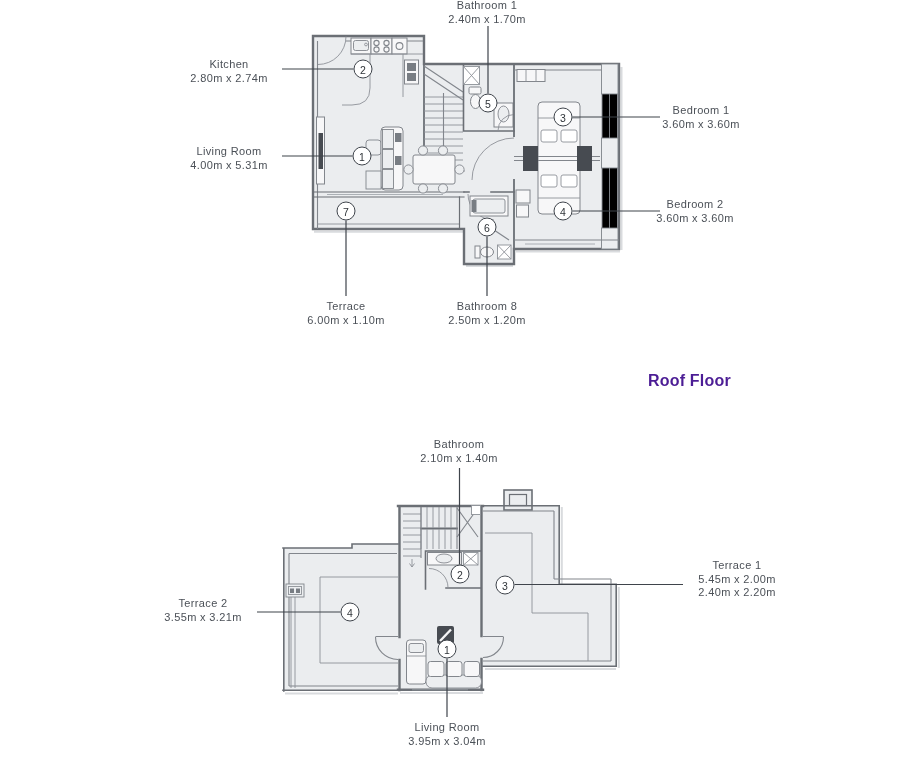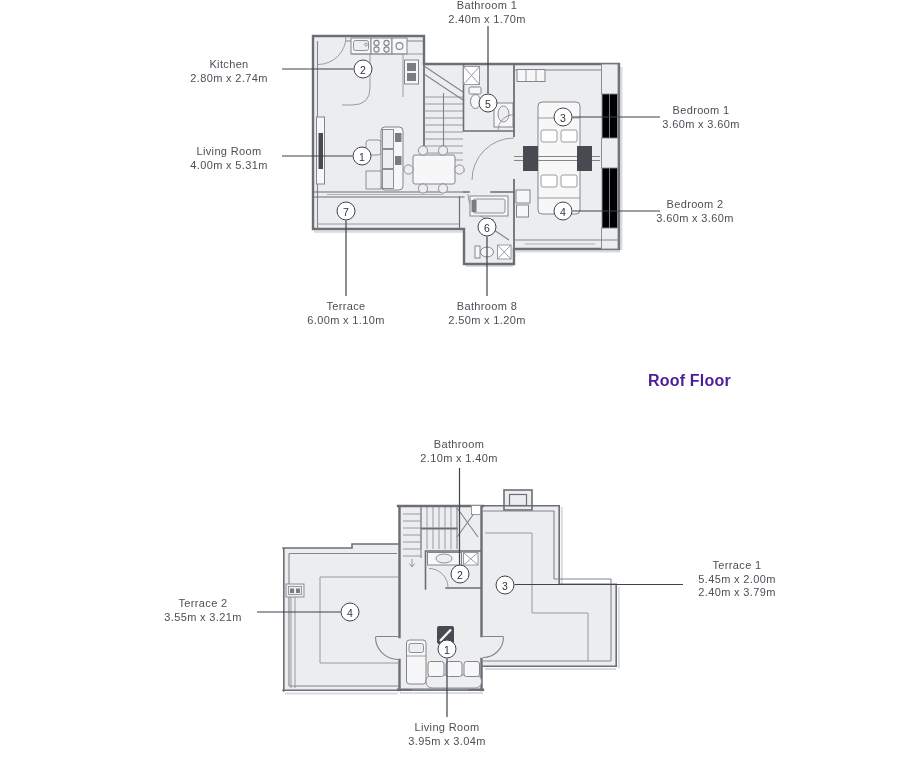--- a/index.html
+++ b/index.html
@@ -296,21 +296,21 @@
 
 <div class="section-title">Roof Floor</div>
 
 <div class="lbl" style="left:459px;top:438px">
   <span>Bathroom</span>
   <span>2.10m x 1.40m</span>
 </div>
 <div class="lbl" style="left:737px;top:559px">
   <span>Terrace 1</span>
   <span>5.45m x 2.00m</span>
-  <span>2.40m x 3.79m</span>
+  <span>2.40m x 2.20m</span>
 </div>
 <div class="lbl" style="left:203px;top:597px">
   <span>Terrace 2</span>
   <span>3.55m x 3.21m</span>
 </div>
 <div class="lbl" style="left:447px;top:721px">
   <span>Living Room</span>
   <span>3.95m x 3.04m</span>
 </div>
 

